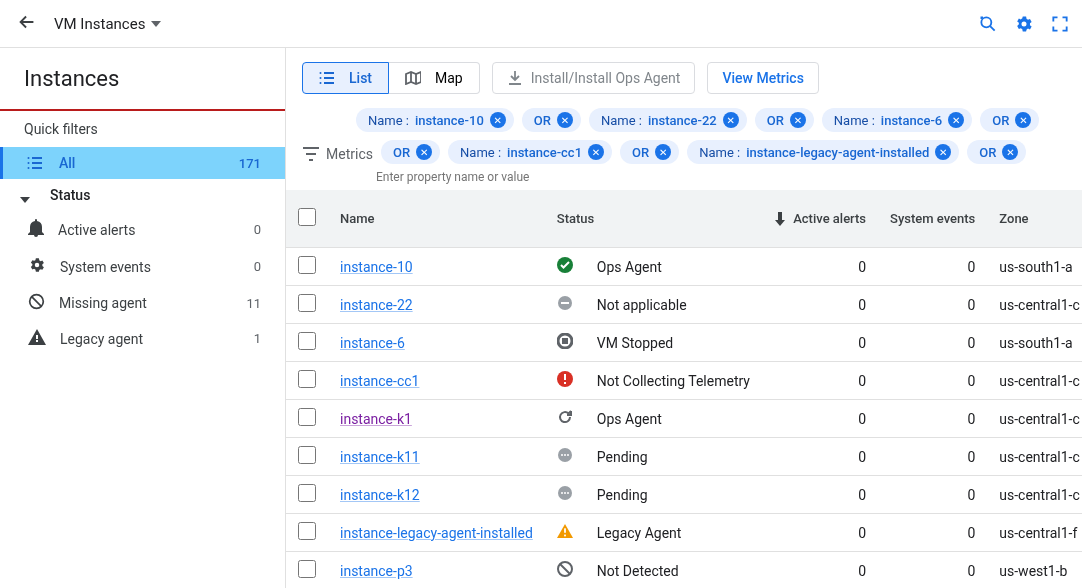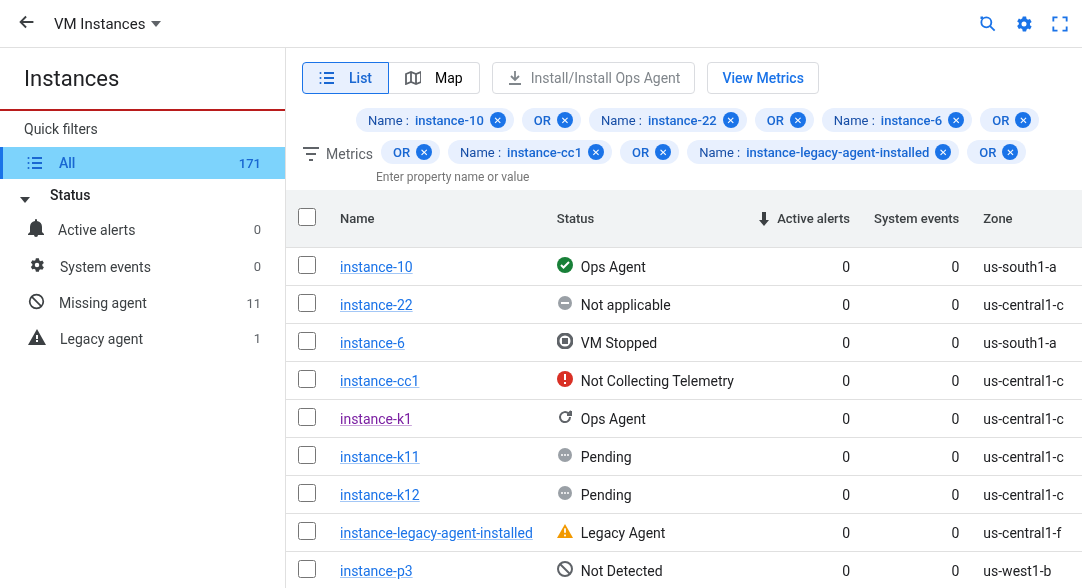--- a/index.html
+++ b/index.html
@@ -47,21 +47,21 @@
     .chip-label-val { font-weight:500; }
     .filter-placeholder { border:none; outline:none; font-size:12px; color:#5f6368; padding:6px 4px 6px 74px; width:340px; font-family:inherit; }
 
     
     .table-wrap { flex:1; overflow:auto; }
     table { width:100%; border-collapse: collapse; }
     thead th { text-align:left; font-weight:500; color:#3c4043; font-size:13px; padding:18px 12px; background:#f1f3f4; border-bottom:1px solid #e0e0e0; position:sticky; top:0; white-space:nowrap; }
     tbody td { padding:8px 12px; border-bottom:1px solid #e0e0e0; font-size:14px; vertical-align:middle; white-space:nowrap;}
     .name-link { color:#1a73e8; text-decoration: underline; text-decoration-color: rgba(26,115,232,.4); cursor:pointer;}
     .name-link.visited { color:#7b1fa2; text-decoration-color: rgba(123,31,162,.4);}
-    .agent-cell { display:flex; align-items:center; gap:8px; }
+    .agent-cell { display:flex; align-items:center; gap:24px; }
     .num { text-align:right; }
     .cb { width:18px; height:18px; }
     .sort-arrow { display:inline-flex; align-items:center; margin-right:4px; vertical-align:middle;}
 
     
     .i-ok { width:16px; height:16px; }
     .i-na { width:16px; height:16px; }
     .i-stop { width:16px; height:16px; }
     .i-err { width:16px; height:16px; }
     .i-refresh { width:16px; height:16px; }

